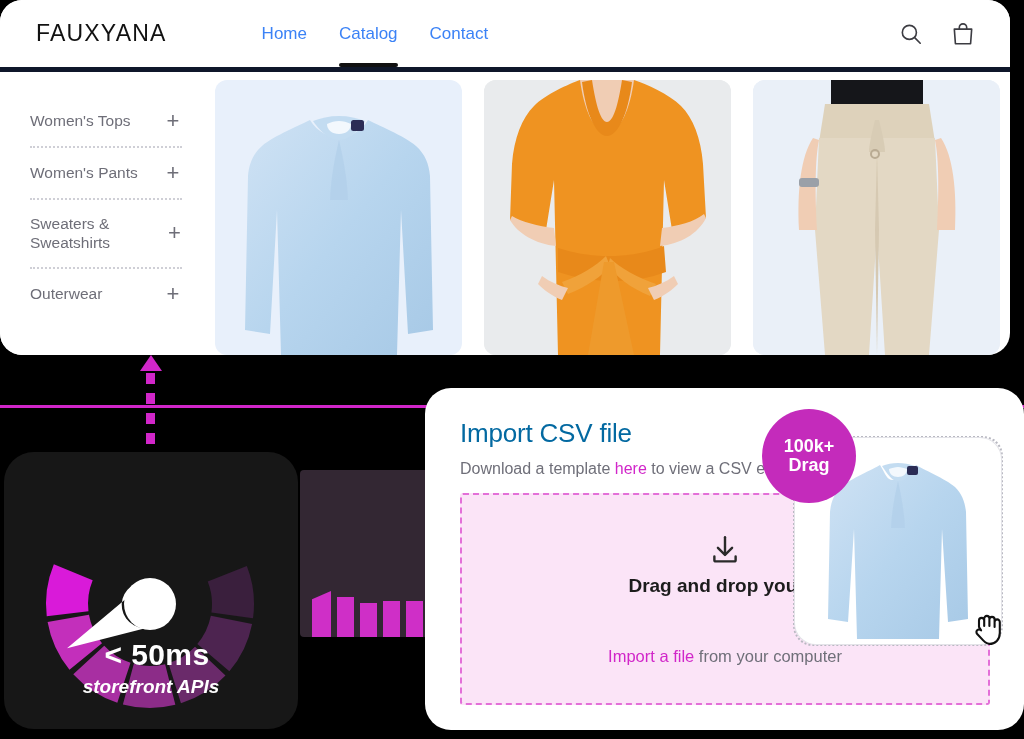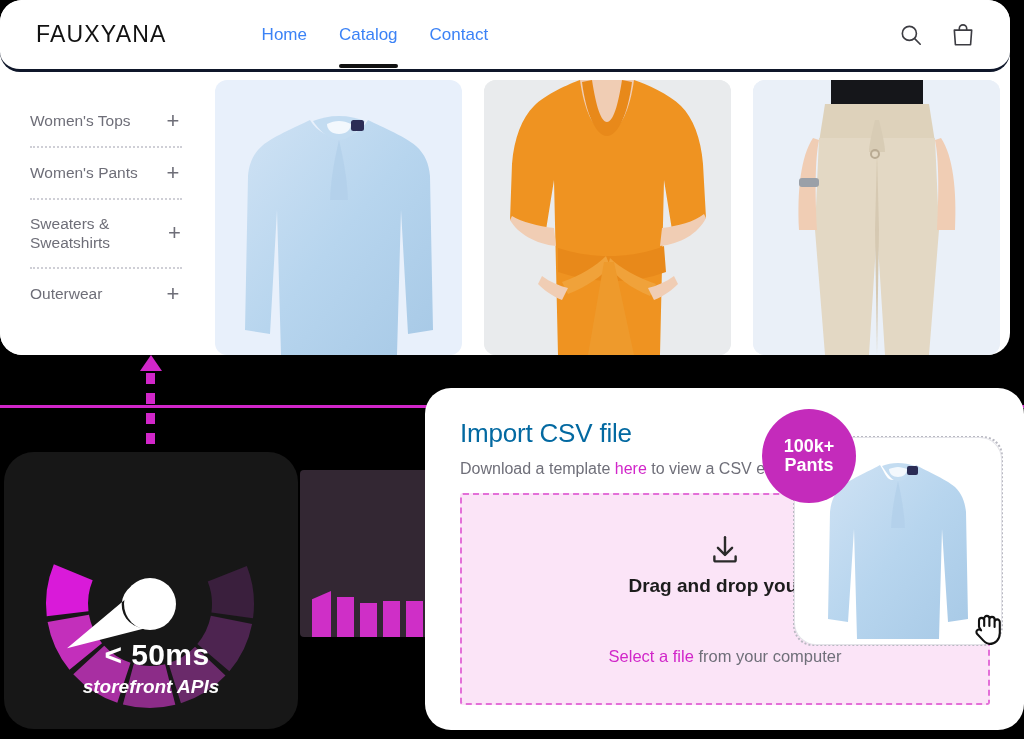--- a/index.html
+++ b/index.html
@@ -39,22 +39,22 @@
     background: repeating-linear-gradient(to bottom, #d126c9 0 11px, transparent 11px 20px);
   }
 
   
   .browser {
     position: absolute; left: 0; top: 0; width: 1010px; height: 355px;
     background: #fff; border-radius: 22px; overflow: hidden;
   }
   .browser-header {
     height: 72px; display: flex; align-items: center;
-    padding: 0 0 0 36px; border-bottom: 3px solid #0f172a;
-    position: relative; background: #fff; border-radius: 20px;
+    padding: 0 0 0 36px; border-bottom: 5px solid #0f172a;
+    position: relative; background: #fff;
   }
   .brand {
     font-size: 23px; letter-spacing: 1.2px; color: #111; font-weight: 400;
   }
   .nav { display: flex; gap: 32px; margin-left: 95px; height: 72px; align-items: center; }
   .nav-item {
     font-size: 17px; color: #3b82f6; position: relative;
     height: 72px; display: flex; align-items: center; cursor: pointer;
   }
   .nav-item.active::after {
@@ -302,21 +302,21 @@
 
   <div class="dropzone">
     <div class="dz-icon">
       <svg viewBox="0 0 24 24" fill="none" stroke="currentColor" stroke-width="1.7">
         <line x1="12" y1="3" x2="12" y2="15" stroke-linecap="round"></line>
         <polyline points="7,10.5 12,15.5 17,10.5" stroke-linecap="round" stroke-linejoin="round"></polyline>
         <path d="M4.5 16.5v2.5a1 1 0 001 1h13a1 1 0 001-1v-2.5" stroke-linecap="round"></path>
       </svg>
     </div>
     <div class="dz-title">Drag and drop your fi</div>
-    <div class="dz-sub"><span class="lnk">Select a file</span><span> from your computer</span></div>
+    <div class="dz-sub"><span class="lnk">Import a file</span><span> from your computer</span></div>
   </div>
 
   <div class="drag-outline"></div>
   <div class="drag-tile">
     <svg viewBox="0 0 196 196" width="196" height="196" style="position:absolute;left:0;top:0">
       <defs>
         <linearGradient id="bl2" x1="0" y1="0" x2="1" y2="1">
           <stop offset="0" stop-color="#cfe2f4"></stop>
             <stop offset="0.5" stop-color="#b7d5ee"></stop>
             <stop offset="1" stop-color="#a7c9e6"></stop>
@@ -331,16 +331,16 @@
   </div>
 
   <div class="hand-cursor">
     <svg viewBox="0 0 34 40" fill="#fff" stroke="#111" stroke-width="2.1" stroke-linejoin="round">
       <path d="M7 20 V13.5a2.6 2.6 0 015.2 0V19 V11.5a2.6 2.6 0 015.2 0V19 V12.5a2.6 2.6 0 015.2 0V20 V15a2.6 2.6 0 015.2 0v11c0 6.5-4.4 11-10.6 11H19c-3.6 0-5.6-1.2-7.8-3.6L5.2 27c-1.3-1.6-.9-3.3.5-4.2 1.2-.8 2.6-.4 3.4.6z"></path>
     </svg>
   </div>
 
   <div class="sku-badge">
     <span>100k+</span>
-    <span>Pants</span>
+    <span>Drag</span>
   </div>
 
 </div>
 
 </body></html>

